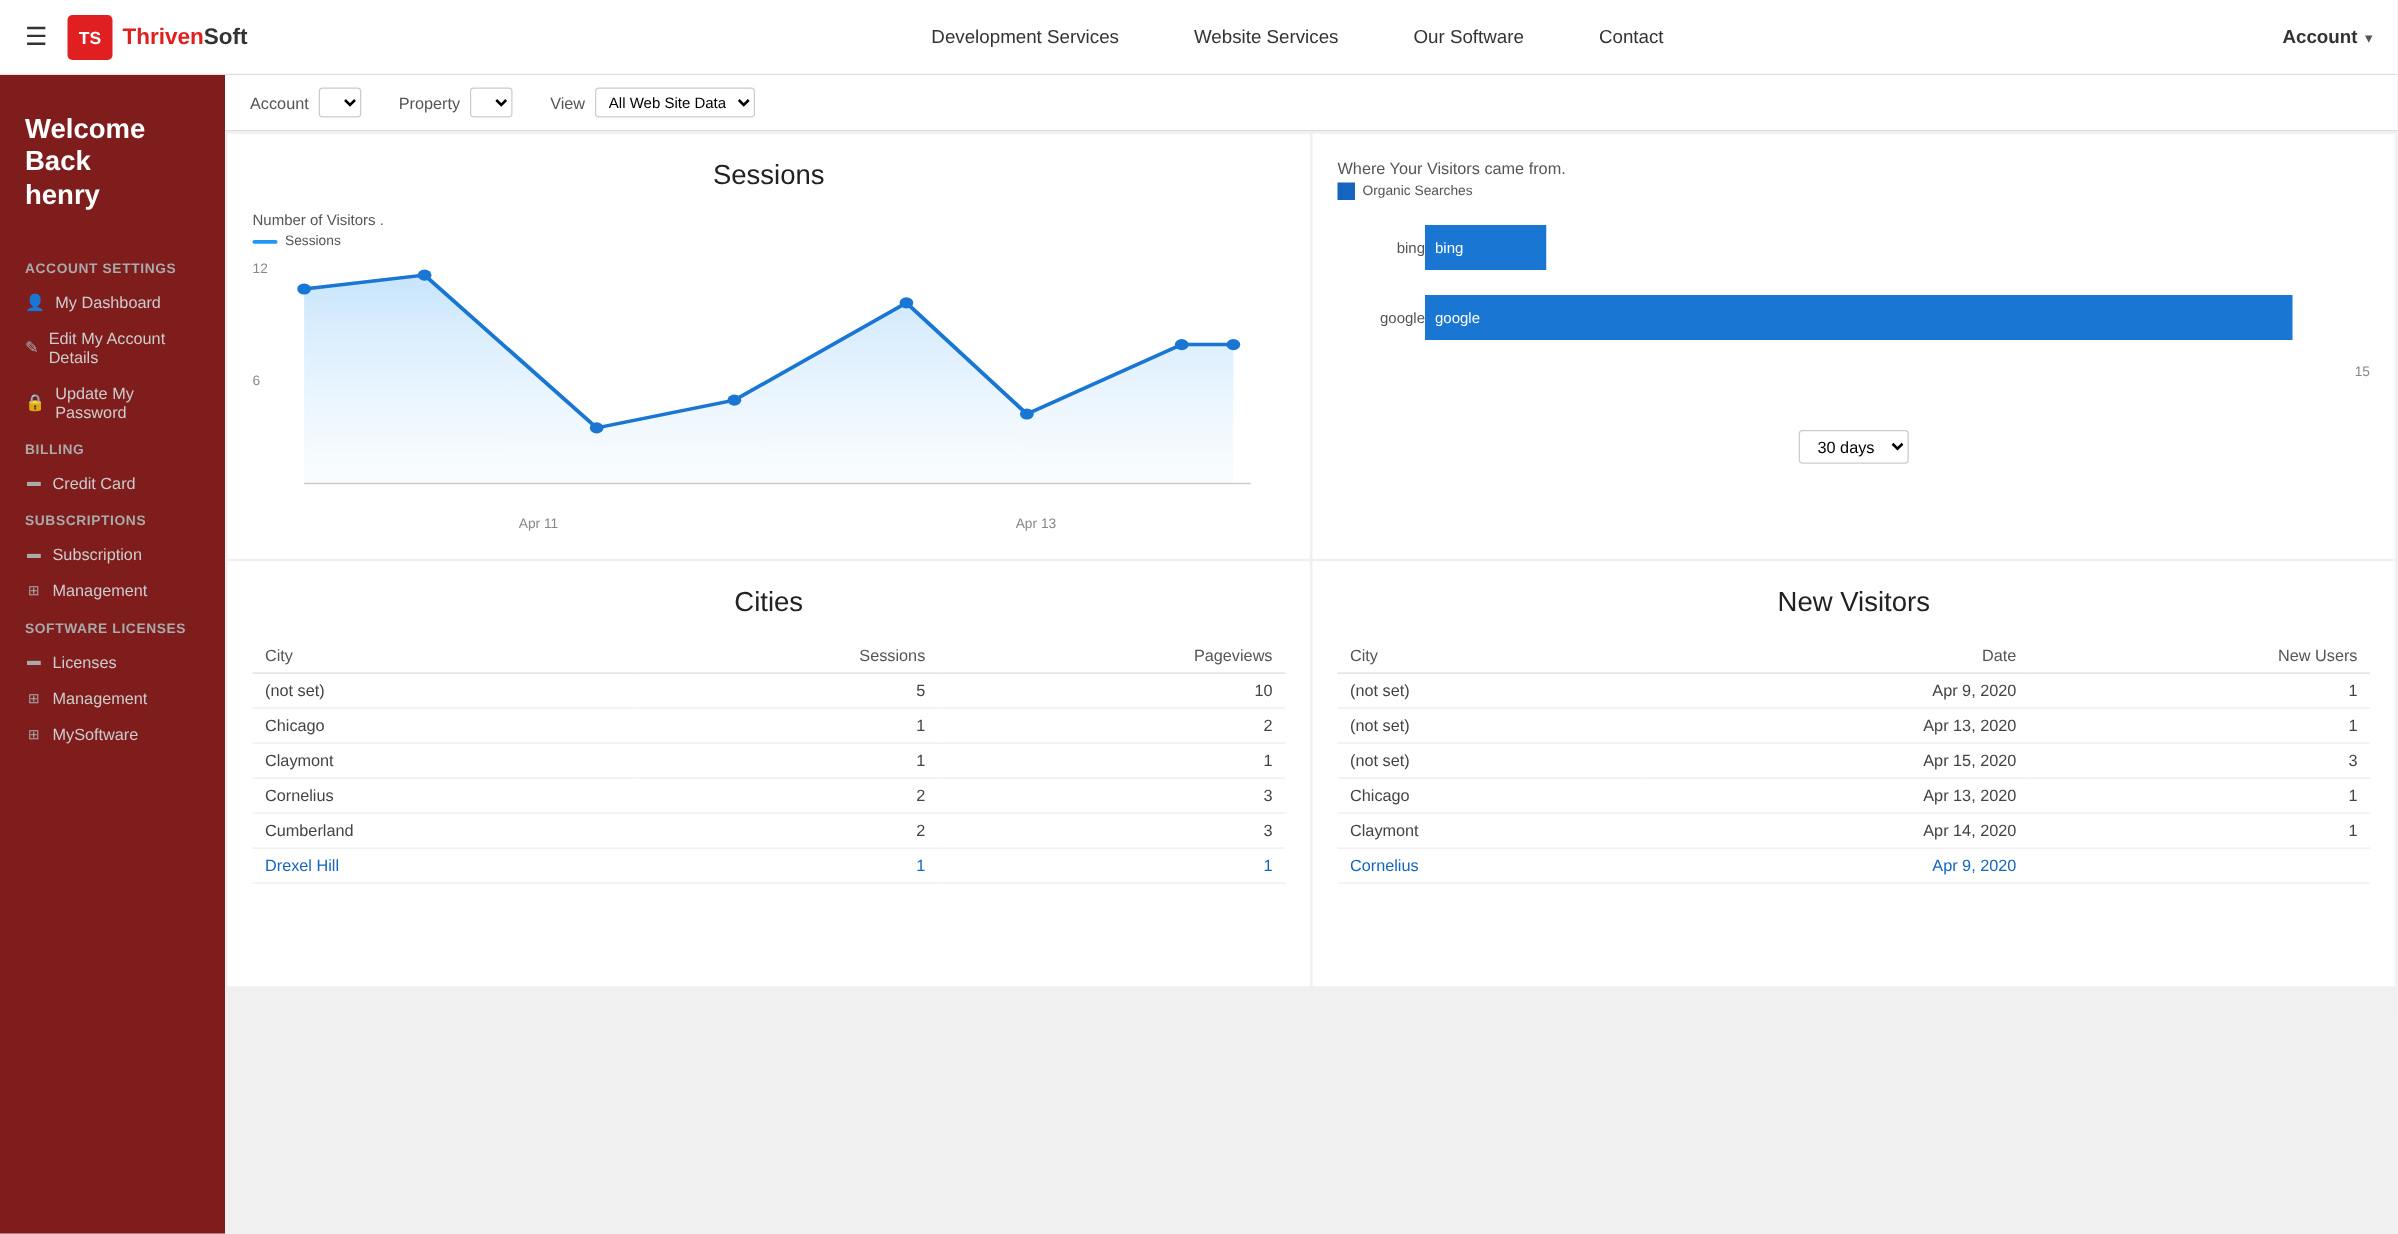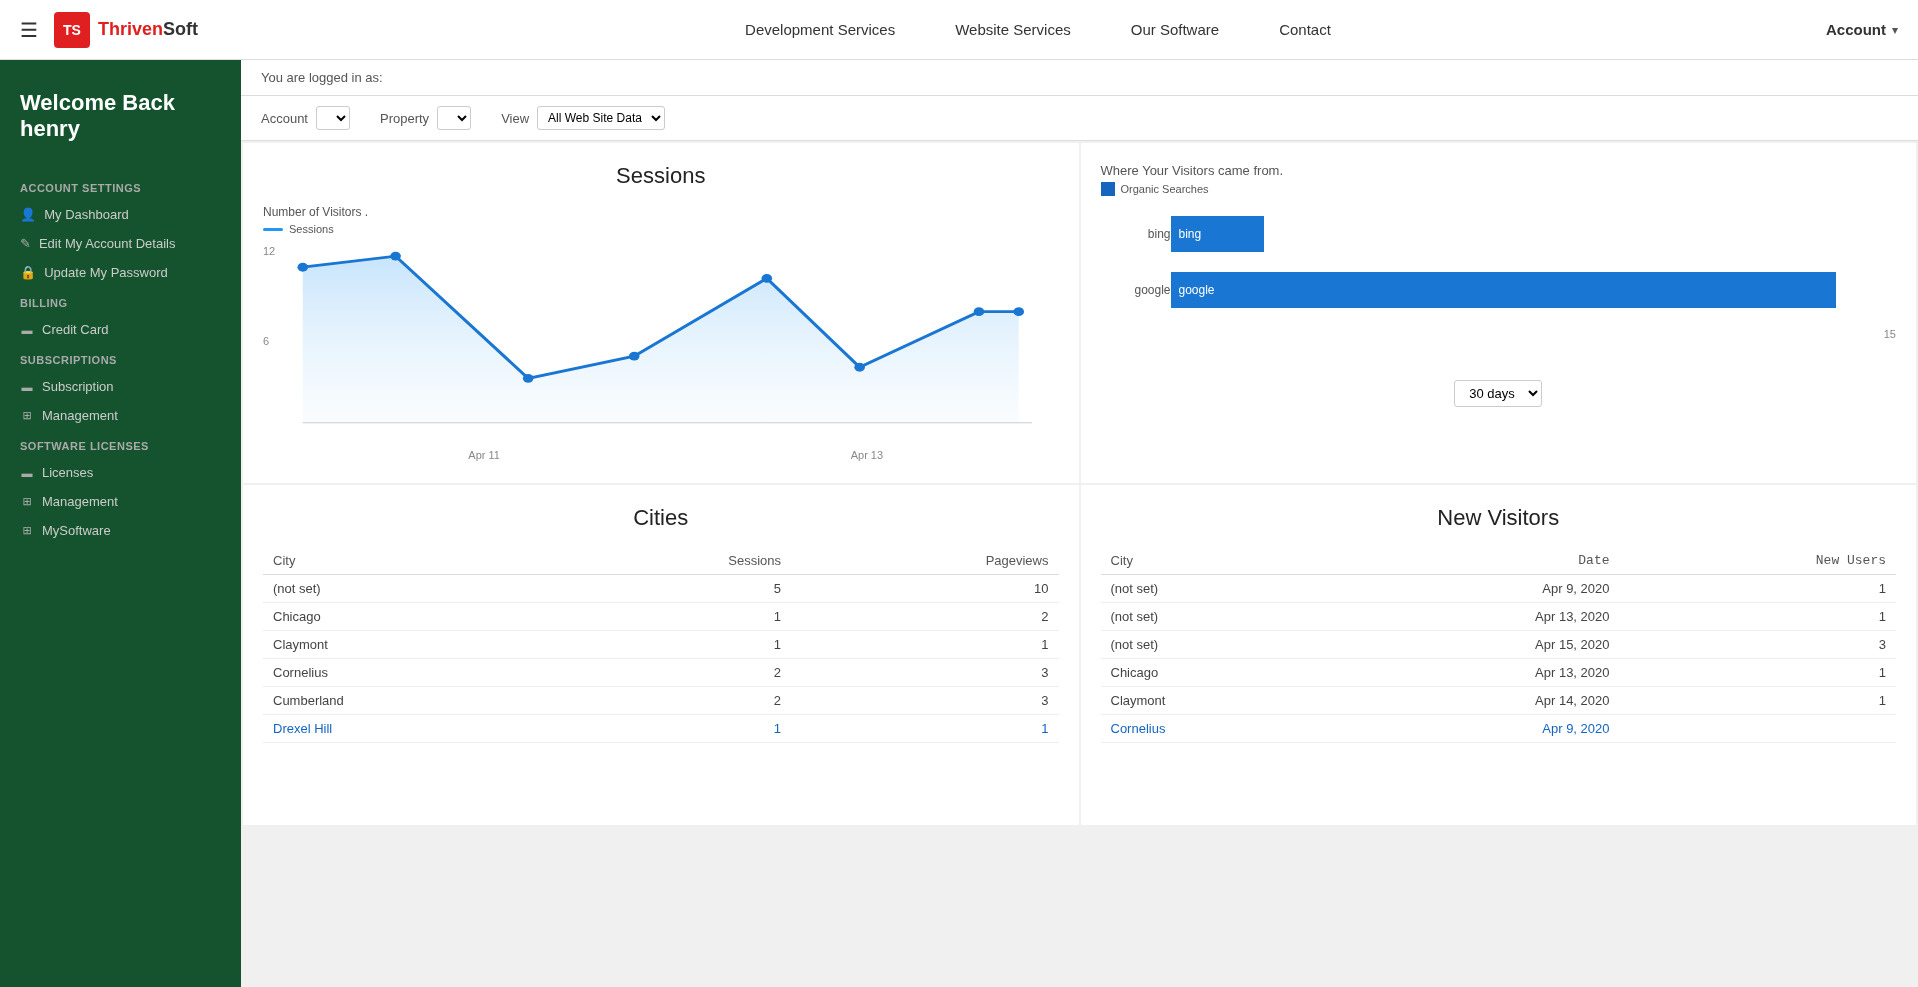--- a/index.html
+++ b/index.html
@@ -75,22 +75,22 @@
     }
 
     
     .main-layout {
       display: flex;
       flex: 1;
     }
 
     
     .sidebar {
-      width: 241px;
-      background: #14532d;
+      width: 180px;
+      background: #7f1d1d;
       color: #fff;
       padding: 20px 0;
       flex-shrink: 0;
     }
     .sidebar-welcome {
       padding: 10px 20px 30px 20px;
     }
     .sidebar-welcome-title {
       font-size: 22px;
       font-weight: bold;
@@ -342,21 +342,20 @@
     }
     .new-visitors-table th {
       text-align: left;
       padding: 6px 10px;
       color: #555;
       font-weight: normal;
       border-bottom: 1px solid #ddd;
     }
     .new-visitors-table th:not(:first-child) {
       text-align: right;
-      font-family: Liberation Mono, monospace;
     }
     .new-visitors-table td {
       padding: 6px 10px;
       border-bottom: 1px solid #eee;
       color: #444;
     }
     .new-visitors-table td:not(:first-child) {
       text-align: right;
     }
     .new-visitors-table tr:last-child td {
@@ -431,21 +430,20 @@
       <span class="icon-small">⊞</span>
       <span>Management</span>
     </div>
     <div class="sidebar-item">
       <span class="icon-small">⊞</span>
       <span>MySoftware</span>
     </div>
   </aside>
 
   <main class="content">
-    <div class="logged-in-bar">You are logged in as:</div>
 
     <div class="ga-toolbar">
       <div class="ga-toolbar-group">
         <span class="ga-toolbar-label">Account</span>
         <select>
           <option></option>
         </select>
       </div>
       <div class="ga-toolbar-group">
         <span class="ga-toolbar-label">Property</span>

